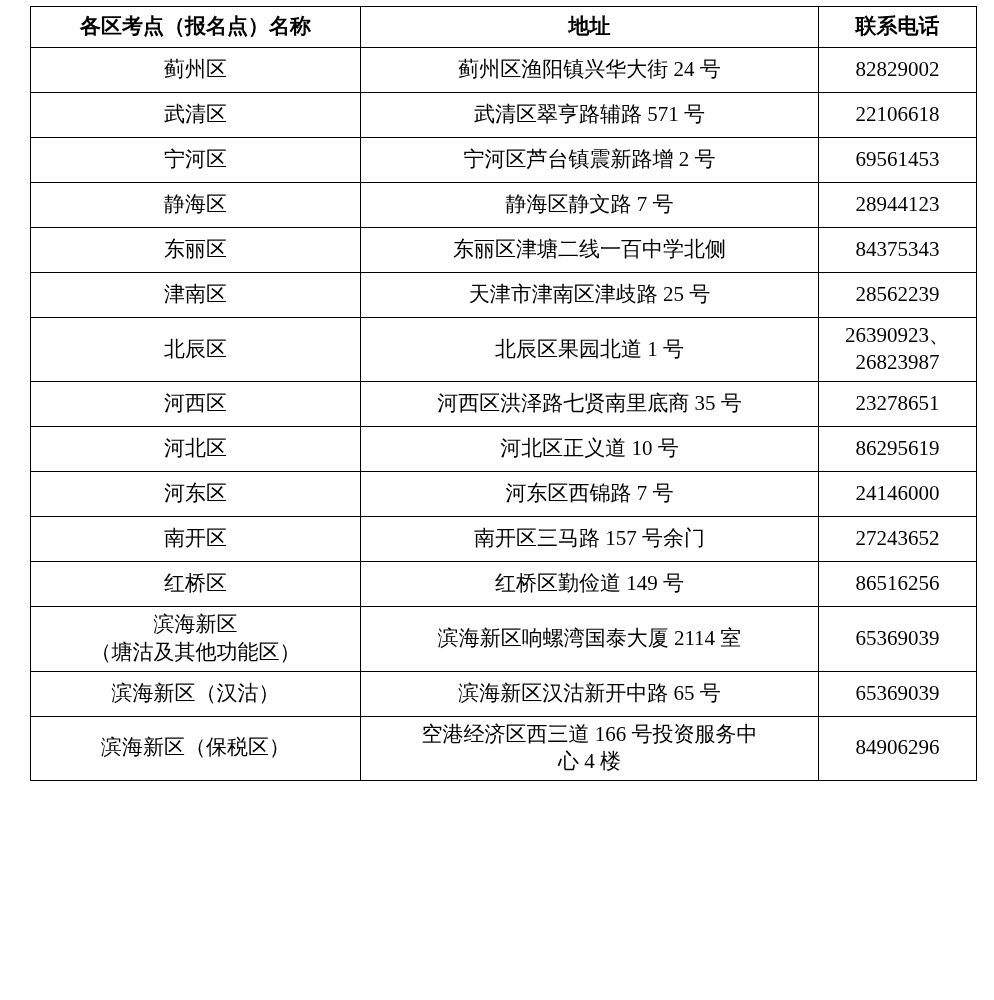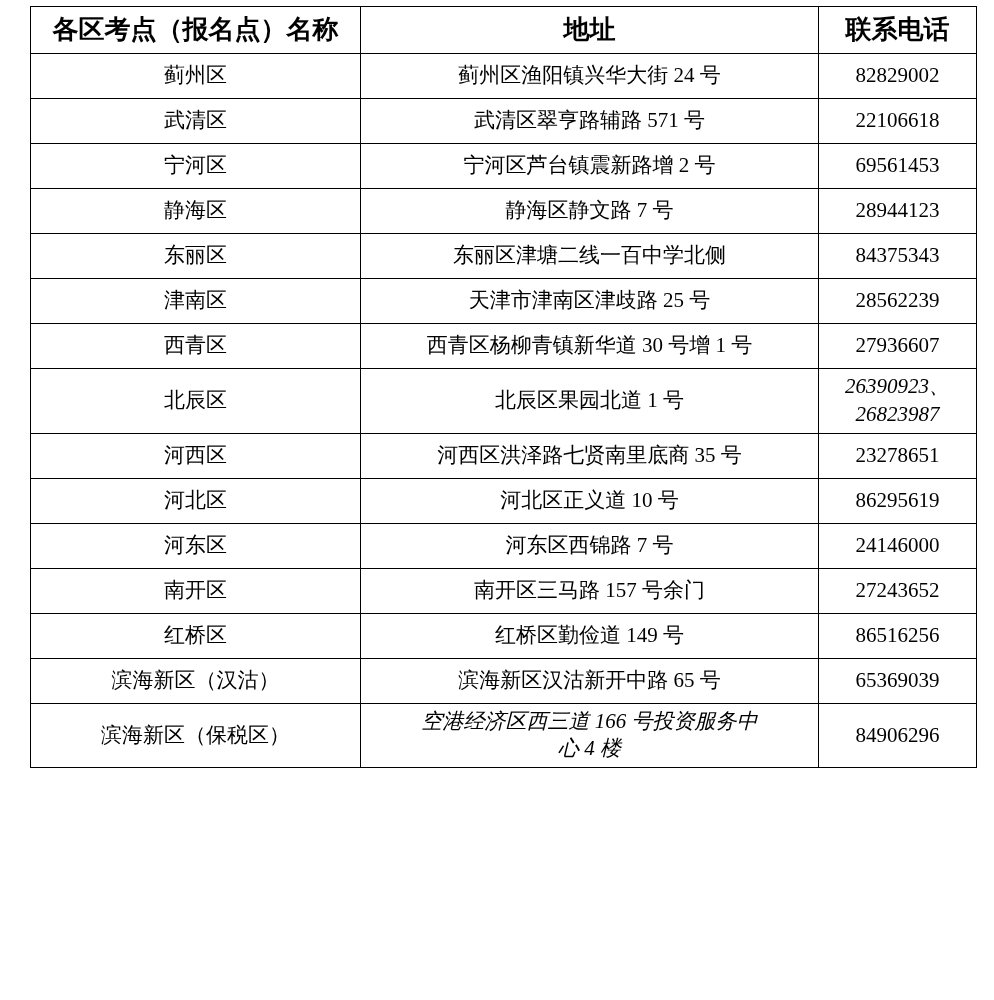--- a/index.html
+++ b/index.html
@@ -34,31 +34,30 @@
     text-align: center;
     vertical-align: middle;
     font-size: 21px;
     line-height: 1.32;
     padding: 4px 6px;
     font-weight: normal;
     word-break: break-word;
   }
   table.exam-table th {
     font-weight: bold;
-    font-size: 26px;
+    font-size: 21px;
     padding: 6px 6px;
   }
   table.exam-table td.cell-district,
   table.exam-table td.cell-address,
   table.exam-table td.cell-phone {
     height: 36px;
   }
   .multi-line {
     display: block;
-    font-style: italic;
   }
   .multi-line span {
     display: block;
   }
 </style>
 </head>
 <body>
 
 <div class="sheet">
   <table class="exam-table">
@@ -99,25 +98,20 @@
           <td class="cell-district">东丽区</td>
           <td class="cell-address">东丽区津塘二线一百中学北侧</td>
           <td class="cell-phone">84375343</td>
         </tr>
         <tr>
           <td class="cell-district">津南区</td>
           <td class="cell-address">天津市津南区津歧路 25 号</td>
           <td class="cell-phone">28562239</td>
         </tr>
         <tr>
-          <td class="cell-district">西青区</td>
-          <td class="cell-address">西青区杨柳青镇新华道 30 号增 1 号</td>
-          <td class="cell-phone">27936607</td>
-        </tr>
-        <tr>
           <td class="cell-district">北辰区</td>
           <td class="cell-address">北辰区果园北道 1 号</td>
           <td class="cell-phone">
             <span class="multi-line">
               <span>26390923、</span>
               <span>26823987</span>
             </span>
           </td>
         </tr>
         <tr>
@@ -139,20 +133,30 @@
           <td class="cell-district">南开区</td>
           <td class="cell-address">南开区三马路 157 号余门</td>
           <td class="cell-phone">27243652</td>
         </tr>
         <tr>
           <td class="cell-district">红桥区</td>
           <td class="cell-address">红桥区勤俭道 149 号</td>
           <td class="cell-phone">86516256</td>
         </tr>
         <tr>
+          <td class="cell-district">
+            <span class="multi-line">
+              <span>滨海新区</span>
+              <span>（塘沽及其他功能区）</span>
+            </span>
+          </td>
+          <td class="cell-address">滨海新区响螺湾国泰大厦 2114 室</td>
+          <td class="cell-phone">65369039</td>
+        </tr>
+        <tr>
           <td class="cell-district">滨海新区（汉沽）</td>
           <td class="cell-address">滨海新区汉沽新开中路 65 号</td>
           <td class="cell-phone">65369039</td>
         </tr>
         <tr>
           <td class="cell-district">滨海新区（保税区）</td>
           <td class="cell-address">
             <span class="multi-line">
               <span>空港经济区西三道 166 号投资服务中</span>
               <span>心 4 楼</span>

